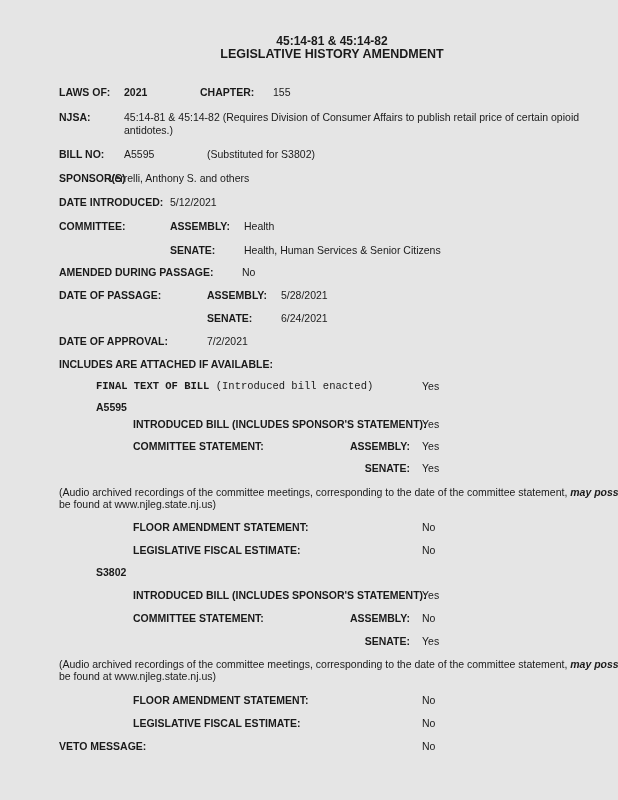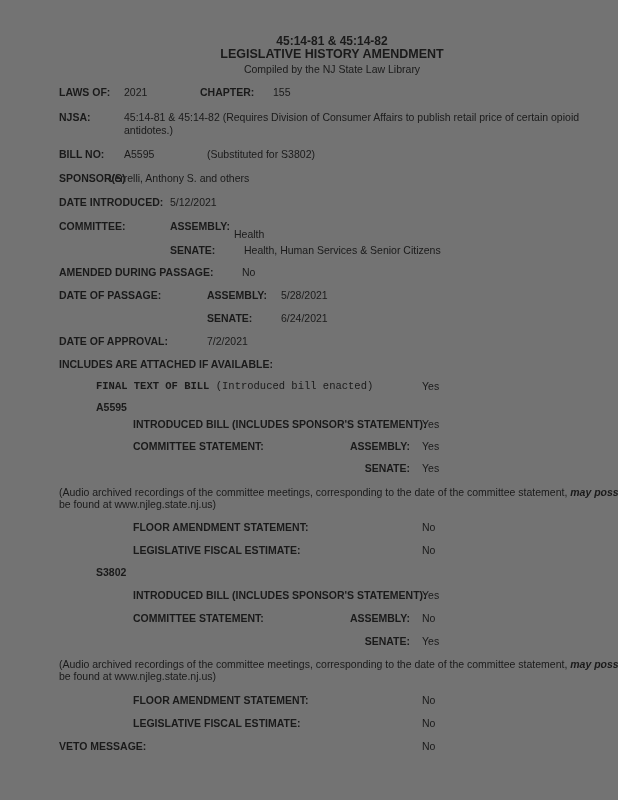--- a/index.html
+++ b/index.html
@@ -1,61 +1,60 @@
 <!DOCTYPE html>
 <html><head>
 <meta charset="utf-8">
 <style>
   html,body{margin:0;padding:0;background:#ffffff;}
   .page{
     position:relative;
     width:618px;height:800px;
-    background:#737373;
+    background:#e5e5e5;
     font-family:"Liberation Sans","DejaVu Sans",sans-serif;
     font-size:10.5px;
     color:#1a1a1a;
     overflow:hidden;
   }
   .t{position:absolute;white-space:nowrap;line-height:13px;}
   .b{font-weight:bold;}
   .c{text-align:center;}
   .bi{font-weight:bold;font-style:italic;}
   .ra{text-align:right;}
 </style>
 </head>
 <body>
 
 <div class="page">
 
   <div class="t b c" style="left:59px;top:35px;width:546px;font-size:12px;">45:14-81 &amp; 45:14-82</div>
   <div class="t b c" style="left:59px;top:48px;width:546px;font-size:12.5px;">LEGISLATIVE HISTORY AMENDMENT</div>
-  <div class="t c" style="left:59px;top:63px;width:546px;">Compiled by the NJ State Law Library</div>
 
   <div class="t b" style="left:59px;top:86px;">LAWS OF:</div>
-  <div class="t" style="left:124px;top:86px;">2021</div>
+  <div class="t" style="left:124px;top:86px;font-weight:bold;">2021</div>
   <div class="t b" style="left:200px;top:86px;">CHAPTER:</div>
   <div class="t" style="left:273px;top:86px;">155</div>
 
   <div class="t b" style="left:59px;top:111px;">NJSA:</div>
   <div class="t" style="left:124px;top:111px;">45:14-81 &amp; 45:14-82 (Requires Division of Consumer Affairs to publish retail price of certain opioid</div>
   <div class="t" style="left:124px;top:124px;">antidotes.)</div>
 
   <div class="t b" style="left:59px;top:148px;">BILL NO:</div>
   <div class="t" style="left:124px;top:148px;">A5595</div>
   <div class="t" style="left:207px;top:148px;">(Substituted for S3802)</div>
 
   <div class="t b" style="left:59px;top:172px;">SPONSOR(S)</div>
   <div class="t" style="left:108px;top:172px;">Verrelli, Anthony S. and others</div>
 
   <div class="t b" style="left:59px;top:196px;">DATE INTRODUCED:</div>
   <div class="t" style="left:170px;top:196px;">5/12/2021</div>
 
   <div class="t b" style="left:59px;top:220px;">COMMITTEE:</div>
   <div class="t b" style="left:170px;top:220px;">ASSEMBLY:</div>
-  <div class="t" style="left:234px;top:220px;margin-top:8px;">Health</div>
+  <div class="t" style="left:244px;top:220px;">Health</div>
   <div class="t b" style="left:170px;top:244px;">SENATE:</div>
   <div class="t" style="left:244px;top:244px;">Health, Human Services &amp; Senior Citizens</div>
 
   <div class="t b" style="left:59px;top:266px;">AMENDED DURING PASSAGE:</div>
   <div class="t" style="left:242px;top:266px;">No</div>
 
   <div class="t b" style="left:59px;top:289px;text-align:right;">DATE OF PASSAGE:</div>
   <div class="t b" style="left:207px;top:289px;">ASSEMBLY:</div>
   <div class="t" style="left:281px;top:289px;">5/28/2021</div>
   <div class="t b" style="left:207px;top:312px;">SENATE:</div>

